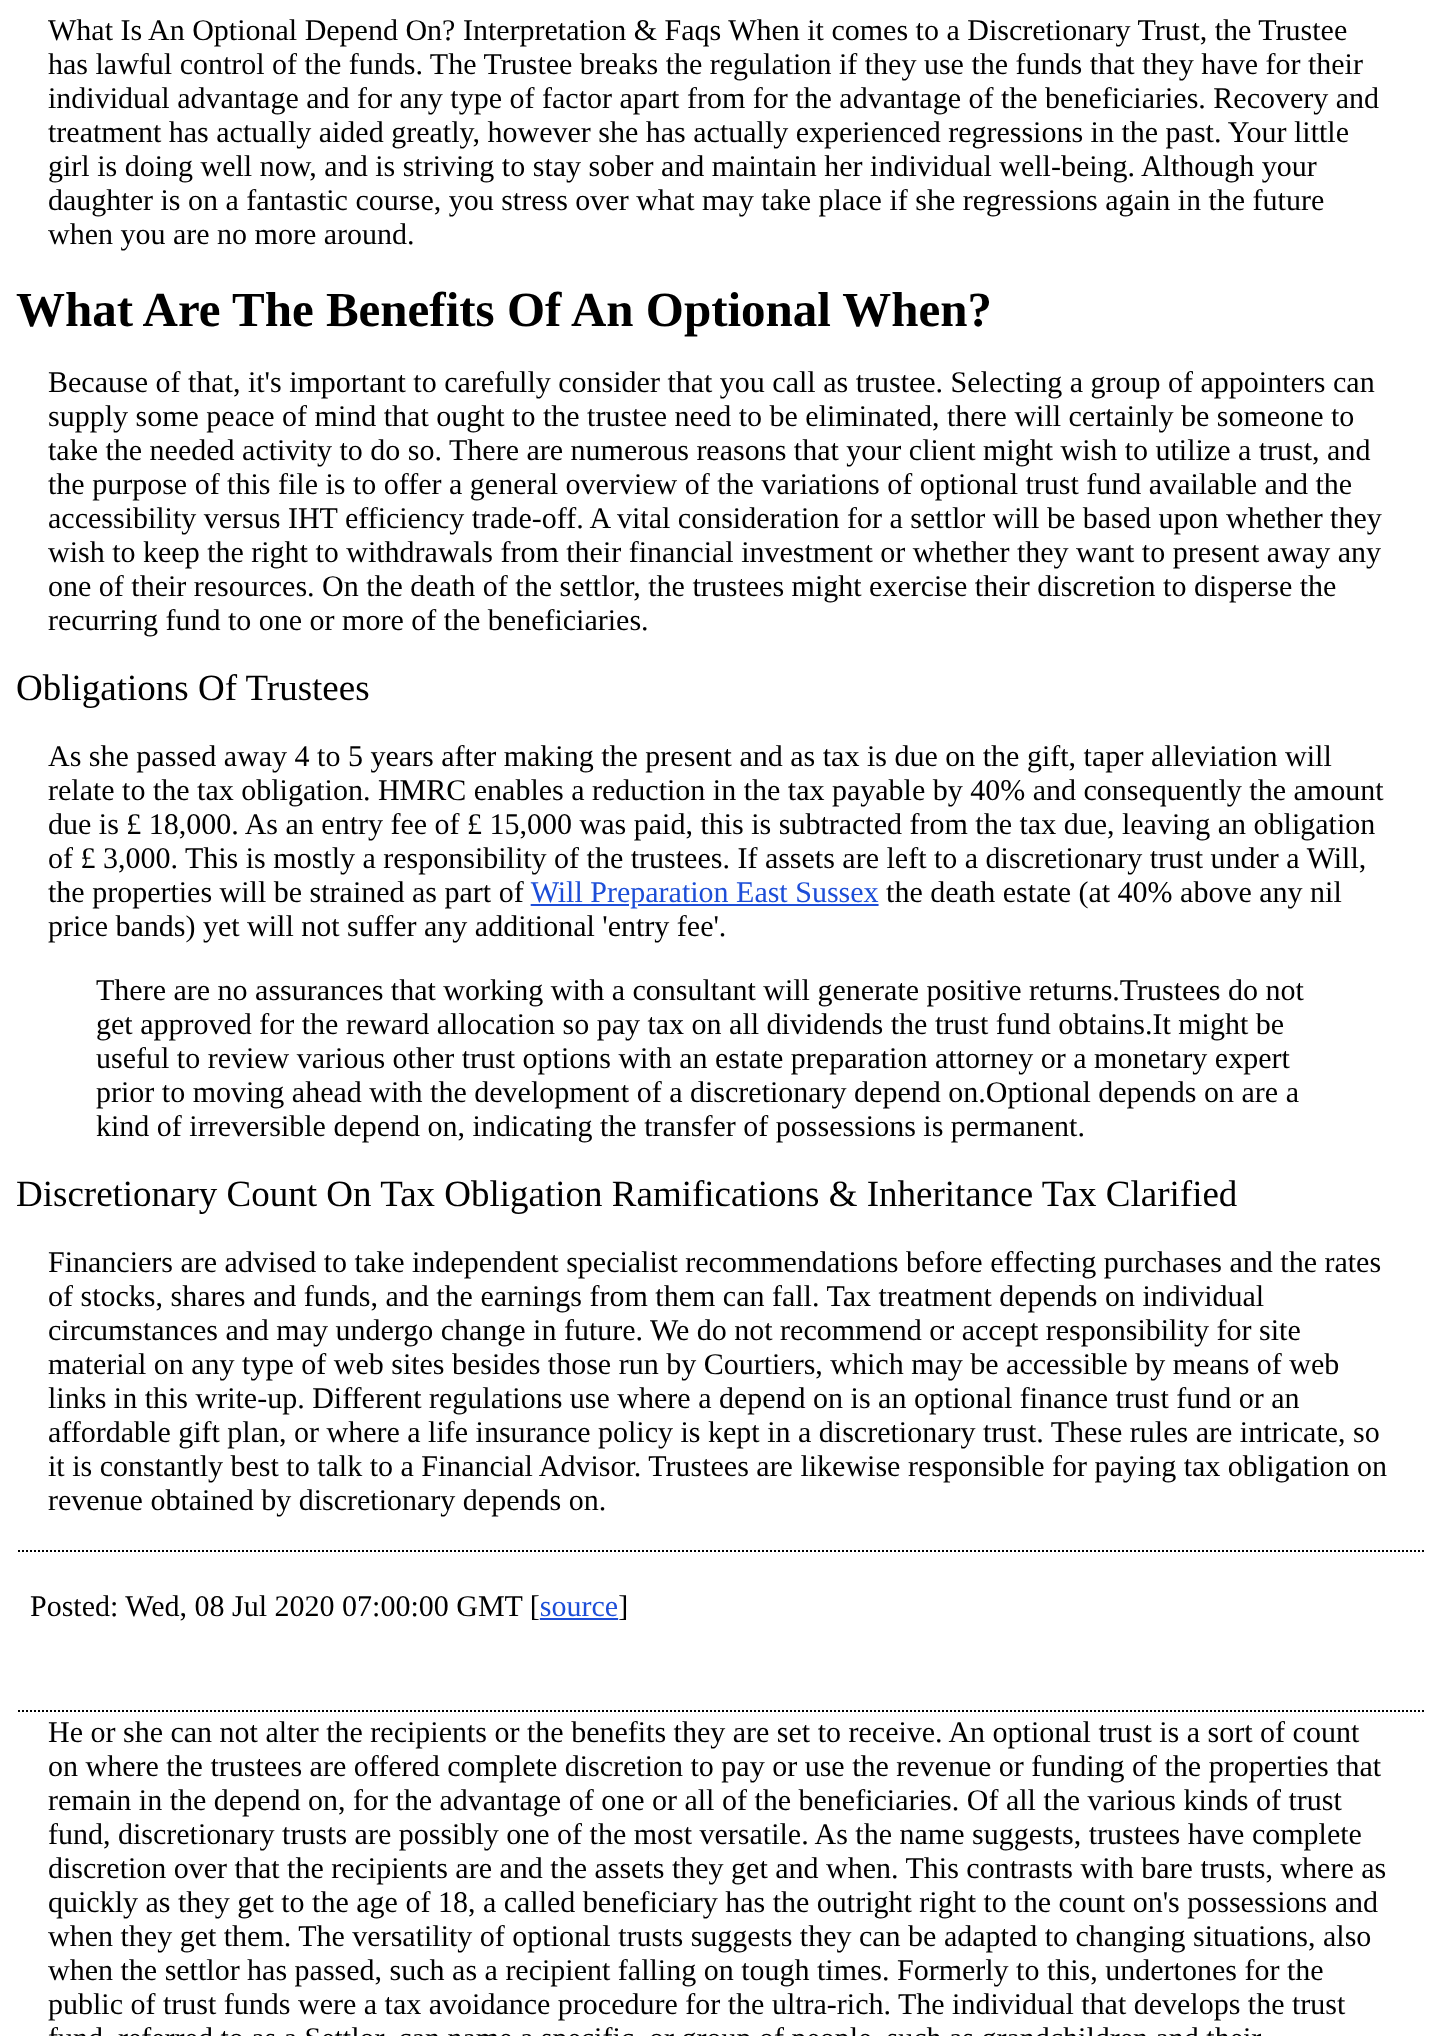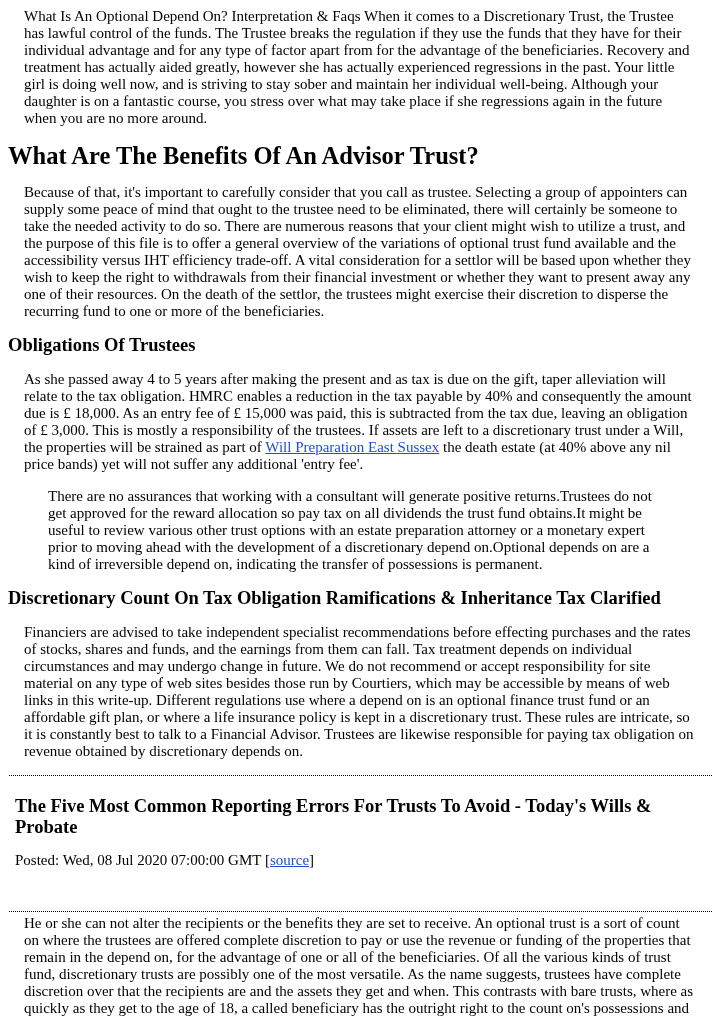--- a/index.html
+++ b/index.html
@@ -17,21 +17,21 @@
   p.first { margin-top: 0; }
   h1.page-title {
     font-size: 24.5px;
     line-height: 27px;
     font-weight: bold;
     margin: 15px 0 14px 0;
   }
   h3.section-heading {
     font-size: 18.5px;
     line-height: 21px;
-    font-weight: bold;
+    font-weight: normal;
     margin: 15px 0;
   }
   blockquote {
     margin: 15px 40px;
   }
   a {
     color: #1d4ed8;
     text-decoration: underline;
     cursor: pointer;
   }
@@ -48,34 +48,33 @@
   .news-box p {
     margin: 14px 0 0 0;
   }
   p.closing { margin-top: 2px; margin-bottom: 0; }
 </style>
 </head>
 <body>
 
 <p class="first">What Is An Optional Depend On? Interpretation &amp; Faqs When it comes to a Discretionary Trust, the Trustee has lawful control of the funds. The Trustee breaks the regulation if they use the funds that they have for their individual advantage and for any type of factor apart from for the advantage of the beneficiaries. Recovery and treatment has actually aided greatly, however she has actually experienced regressions in the past. Your little girl is doing well now, and is striving to stay sober and maintain her individual well-being. Although your daughter is on a fantastic course, you stress over what may take place if she regressions again in the future when you are no more around.</p>
 
-<h1 class="page-title">What Are The Benefits Of An Advisor Trust?</h1>
+<h1 class="page-title">What Are The Benefits Of An Optional When?</h1>
 
 <p>Because of that, it's important to carefully consider that you call as trustee. Selecting a group of appointers can supply some peace of mind that ought to the trustee need to be eliminated, there will certainly be someone to take the needed activity to do so. There are numerous reasons that your client might wish to utilize a trust, and the purpose of this file is to offer a general overview of the variations of optional trust fund available and the accessibility versus IHT efficiency trade-off. A vital consideration for a settlor will be based upon whether they wish to keep the right to withdrawals from their financial investment or whether they want to present away any one of their resources. On the death of the settlor, the trustees might exercise their discretion to disperse the recurring fund to one or more of the beneficiaries.</p>
 
 <h3 class="section-heading">Obligations Of Trustees</h3>
 
 <p><span>As she passed away 4 to 5 years after making the present and as tax is due on the gift, taper alleviation will relate to the tax obligation. HMRC enables a reduction in the tax payable by 40% and consequently the amount due is £ 18,000. As an entry fee of £ 15,000 was paid, this is subtracted from the tax due, leaving an obligation of £ 3,000. This is mostly a responsibility of the trustees. If assets are left to a discretionary trust under a Will, the properties will be strained as part of </span><a href="#">Will Preparation East Sussex</a><span> the death estate (at 40% above any nil price bands) yet will not suffer any additional 'entry fee'.</span></p>
 
 <blockquote>
   <span>There are no assurances that working with a consultant will generate positive returns.Trustees do not get approved for the reward allocation so pay tax on all dividends the trust fund obtains.It might be useful to review various other trust options with an estate preparation attorney or a monetary expert prior to moving ahead with the development of a discretionary depend on.Optional depends on are a kind of irreversible depend on, indicating the transfer of possessions is permanent.</span>
 </blockquote>
 
 <h3 class="section-heading">Discretionary Count On Tax Obligation Ramifications &amp; Inheritance Tax Clarified</h3>
 
 <p>Financiers are advised to take independent specialist recommendations before effecting purchases and the rates of stocks, shares and funds, and the earnings from them can fall. Tax treatment depends on individual circumstances and may undergo change in future. We do not recommend or accept responsibility for site material on any type of web sites besides those run by Courtiers, which may be accessible by means of web links in this write-up. Different regulations use where a depend on is an optional finance trust fund or an affordable gift plan, or where a life insurance policy is kept in a discretionary trust. These rules are intricate, so it is constantly best to talk to a Financial Advisor. Trustees are likewise responsible for paying tax obligation on revenue obtained by discretionary depends on.</p>
 
 <div class="news-box">
-  <h3>The Five Most Common Reporting Errors For Trusts To Avoid - Today's Wills &amp; Probate</h3>
   <p><span>Posted: Wed, 08 Jul 2020 07:00:00 GMT [</span><a href="#">source</a><span>]</span></p>
 </div>
 
 <p class="closing">He or she can not alter the recipients or the benefits they are set to receive. An optional trust is a sort of count on where the trustees are offered complete discretion to pay or use the revenue or funding of the properties that remain in the depend on, for the advantage of one or all of the beneficiaries. Of all the various kinds of trust fund, discretionary trusts are possibly one of the most versatile. As the name suggests, trustees have complete discretion over that the recipients are and the assets they get and when. This contrasts with bare trusts, where as quickly as they get to the age of 18, a called beneficiary has the outright right to the count on's possessions and when they get them. The versatility of optional trusts suggests they can be adapted to changing situations, also when the settlor has passed, such as a recipient falling on tough times. Formerly to this, undertones for the public of trust funds were a tax avoidance procedure for the ultra-rich. The individual that develops the trust fund, referred to as a Settlor, can name a specific, or group of people, such as grandchildren and their descendants. You can additionally include charities and various other organisations or firms you</p>
 
 </body></html>

